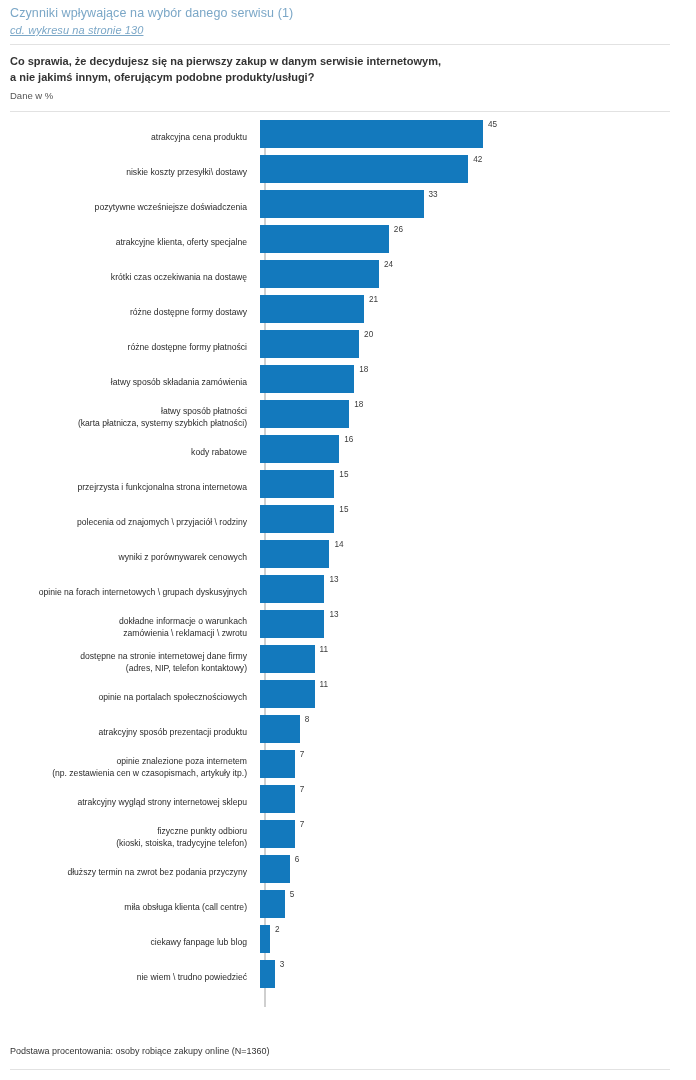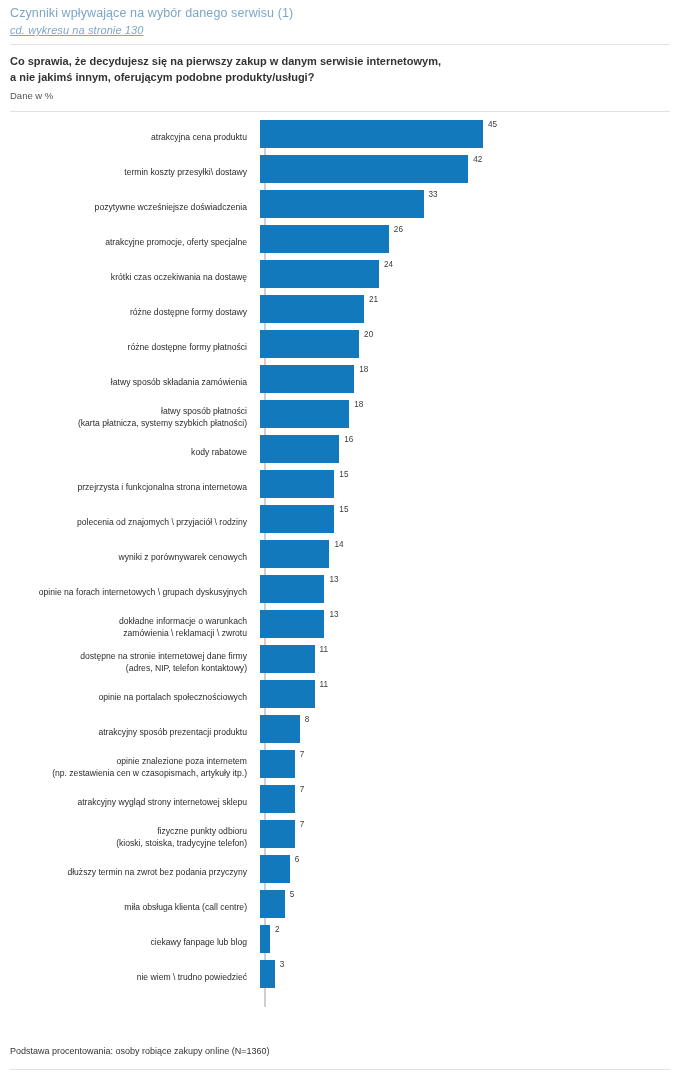--- a/index.html
+++ b/index.html
@@ -170,35 +170,35 @@
     <div class="axis-line"></div>
     <div class="bar-rows" id="bar-rows">
         <div class="bar-row">
           <div class="bar-label">atrakcyjna cena produktu</div>
           <div class="bar-wrap">
             <div class="bar" style="width: 223px; background: rgb(19, 121, 189);"></div>
             <div class="bar-value">45</div>
           </div>
         </div>
         <div class="bar-row">
-          <div class="bar-label">termin koszty przesyłki\ dostawy</div>
+          <div class="bar-label">niskie koszty przesyłki\ dostawy</div>
           <div class="bar-wrap">
             <div class="bar" style="width: 208.133px; background: rgb(19, 121, 189);"></div>
             <div class="bar-value">42</div>
           </div>
         </div>
         <div class="bar-row">
           <div class="bar-label">pozytywne wcześniejsze doświadczenia</div>
           <div class="bar-wrap">
             <div class="bar" style="width: 163.533px; background: rgb(19, 121, 189);"></div>
             <div class="bar-value">33</div>
           </div>
         </div>
         <div class="bar-row">
-          <div class="bar-label">atrakcyjne promocje, oferty specjalne</div>
+          <div class="bar-label">atrakcyjne klienta, oferty specjalne</div>
           <div class="bar-wrap">
             <div class="bar" style="width: 128.844px; background: rgb(19, 121, 189);"></div>
             <div class="bar-value">26</div>
           </div>
         </div>
         <div class="bar-row">
           <div class="bar-label">krótki czas oczekiwania na dostawę</div>
           <div class="bar-wrap">
             <div class="bar" style="width: 118.933px; background: rgb(19, 121, 189);"></div>
             <div class="bar-value">24</div>

